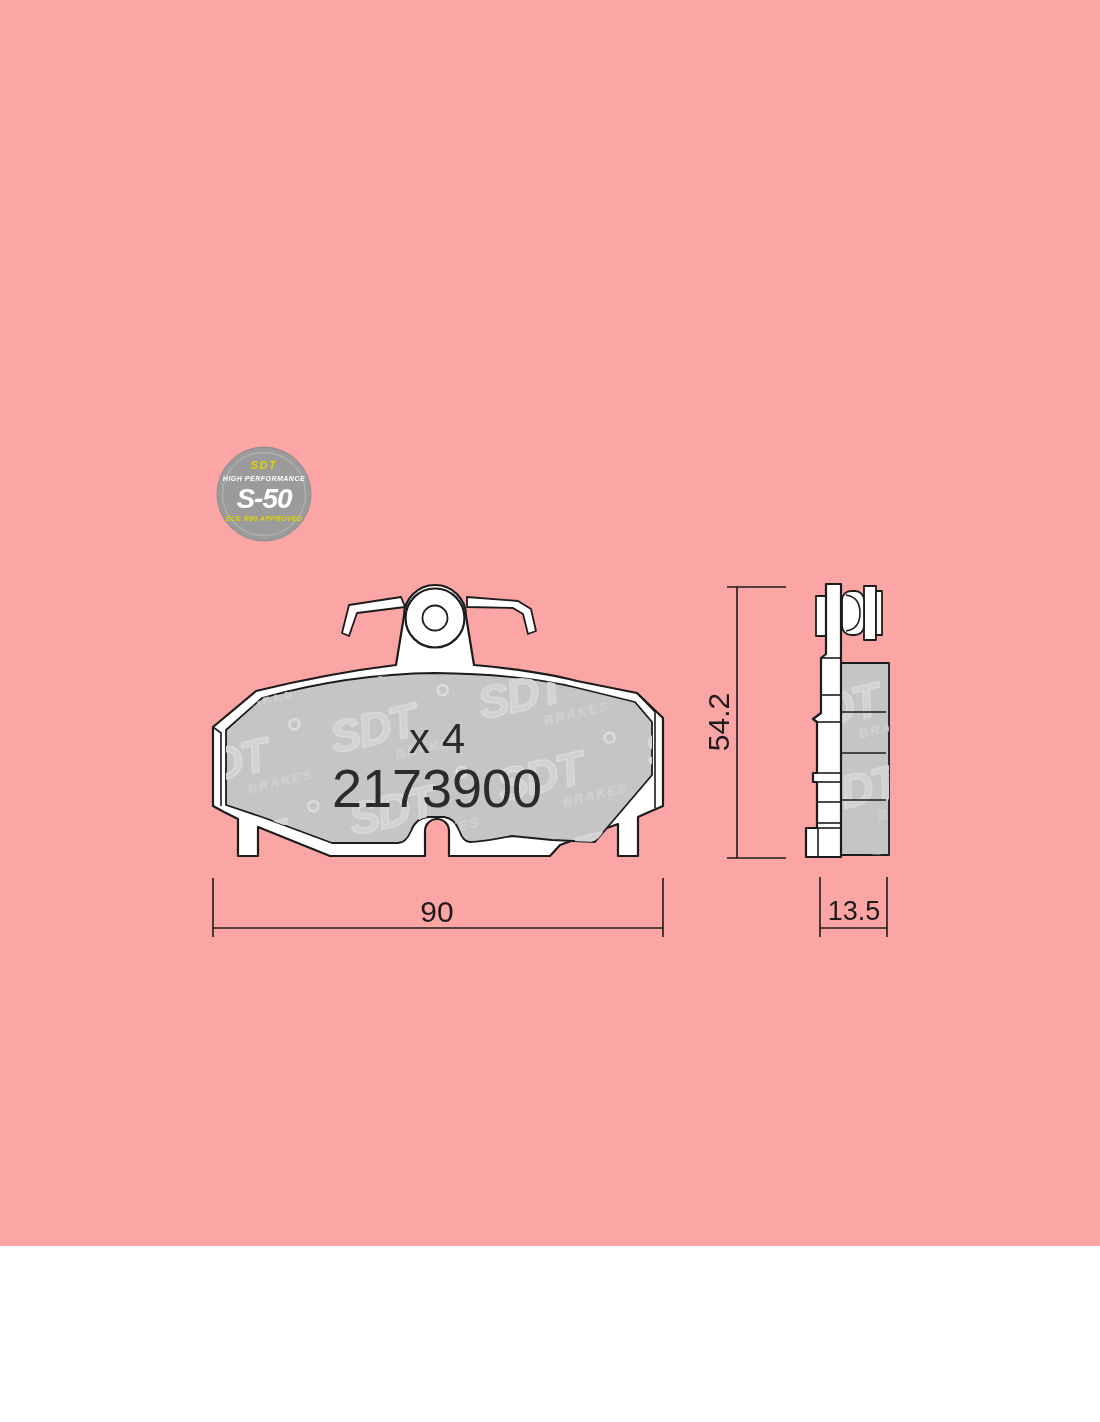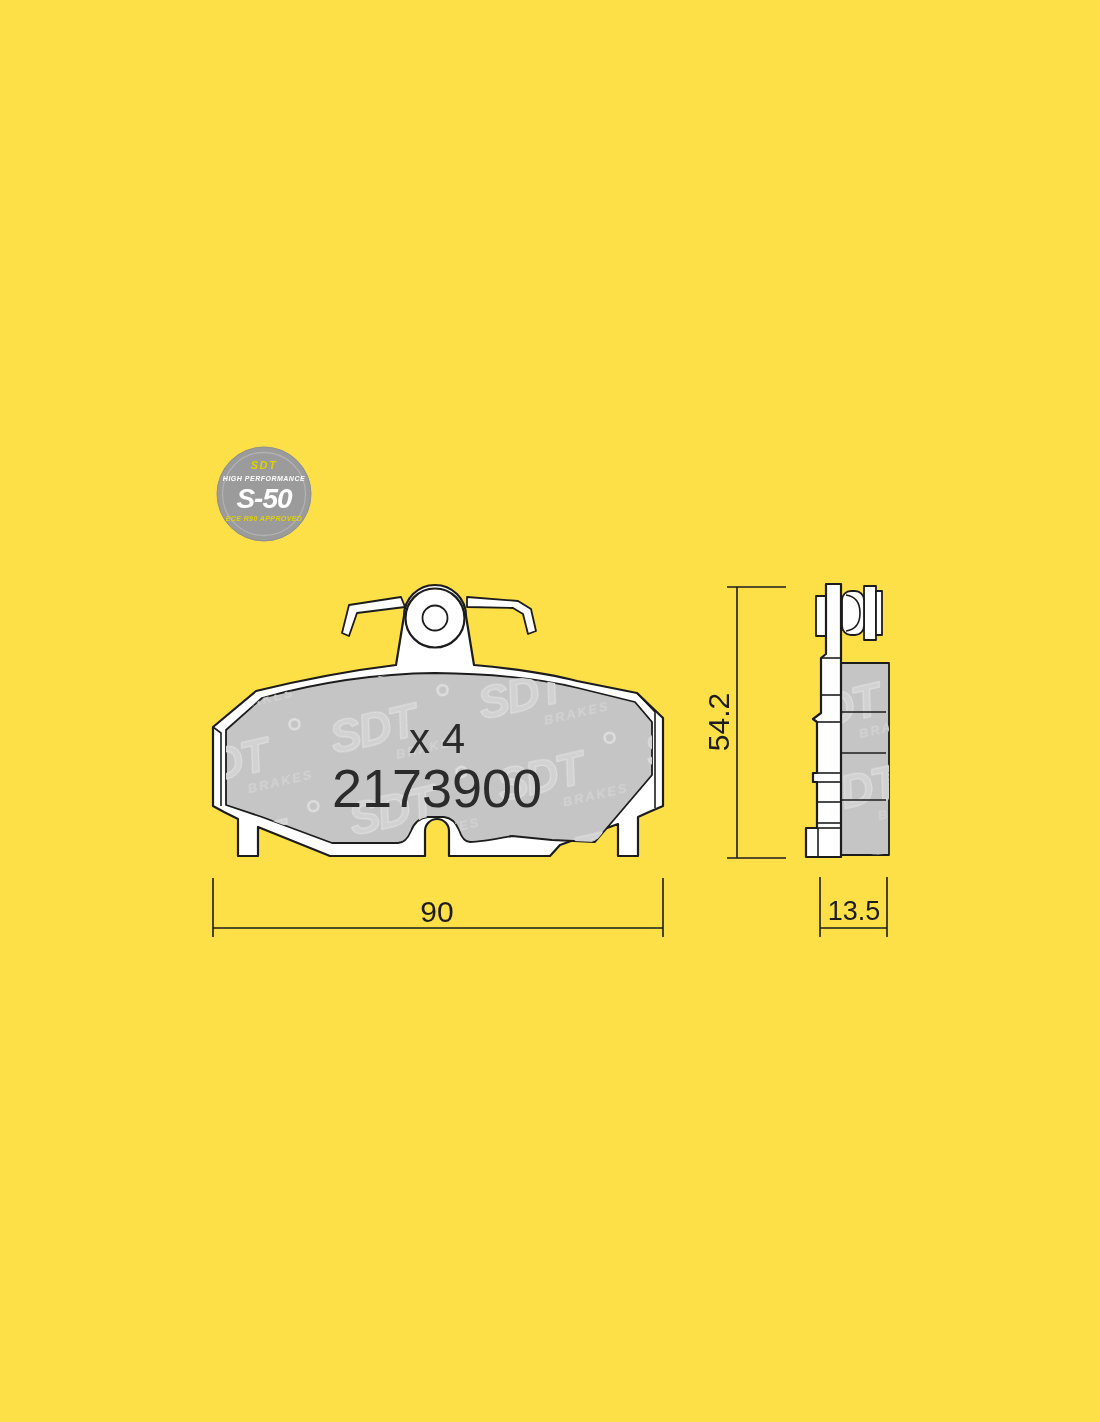--- a/index.html
+++ b/index.html
@@ -1,16 +1,16 @@
 <!DOCTYPE html>
 <html style="--line: #1c1c1c; --text: #2b2b2b; --friction: #c5c5c5; --watermark-fill: #d2d2d2; --badge-bg: #9b9b9b; --accent-yellow: #e0d200;"><head>
 <meta charset="utf-8">
 <style>
   html,body{margin:0;padding:0;background:#ffffff;}
-  .stage{width:1100px;height:1422px;position:relative;background:#fde047;overflow:hidden;
+  .stage{width:1100px;height:1246px;position:relative;background:#fca5a5;overflow:hidden;
          font-family:"Liberation Sans", sans-serif;}
   svg{display:block;}
 
   
   .outline{fill:#ffffff;stroke:var(--line,#1c1c1c);stroke-width:2.2;stroke-linejoin:round;}
   .outline-thin{fill:#ffffff;stroke:var(--line,#1c1c1c);stroke-width:1.8;stroke-linejoin:round;}
   .friction{fill:var(--friction,#c5c5c5);stroke:var(--line,#1c1c1c);stroke-width:1.8;stroke-linejoin:round;}
   .wm-overlay{stroke:none;}
   .detail-line{stroke:var(--line,#1c1c1c);stroke-width:1.6;fill:none;}
   .dim-line{stroke:var(--line,#1c1c1c);stroke-width:1.6;fill:none;}

